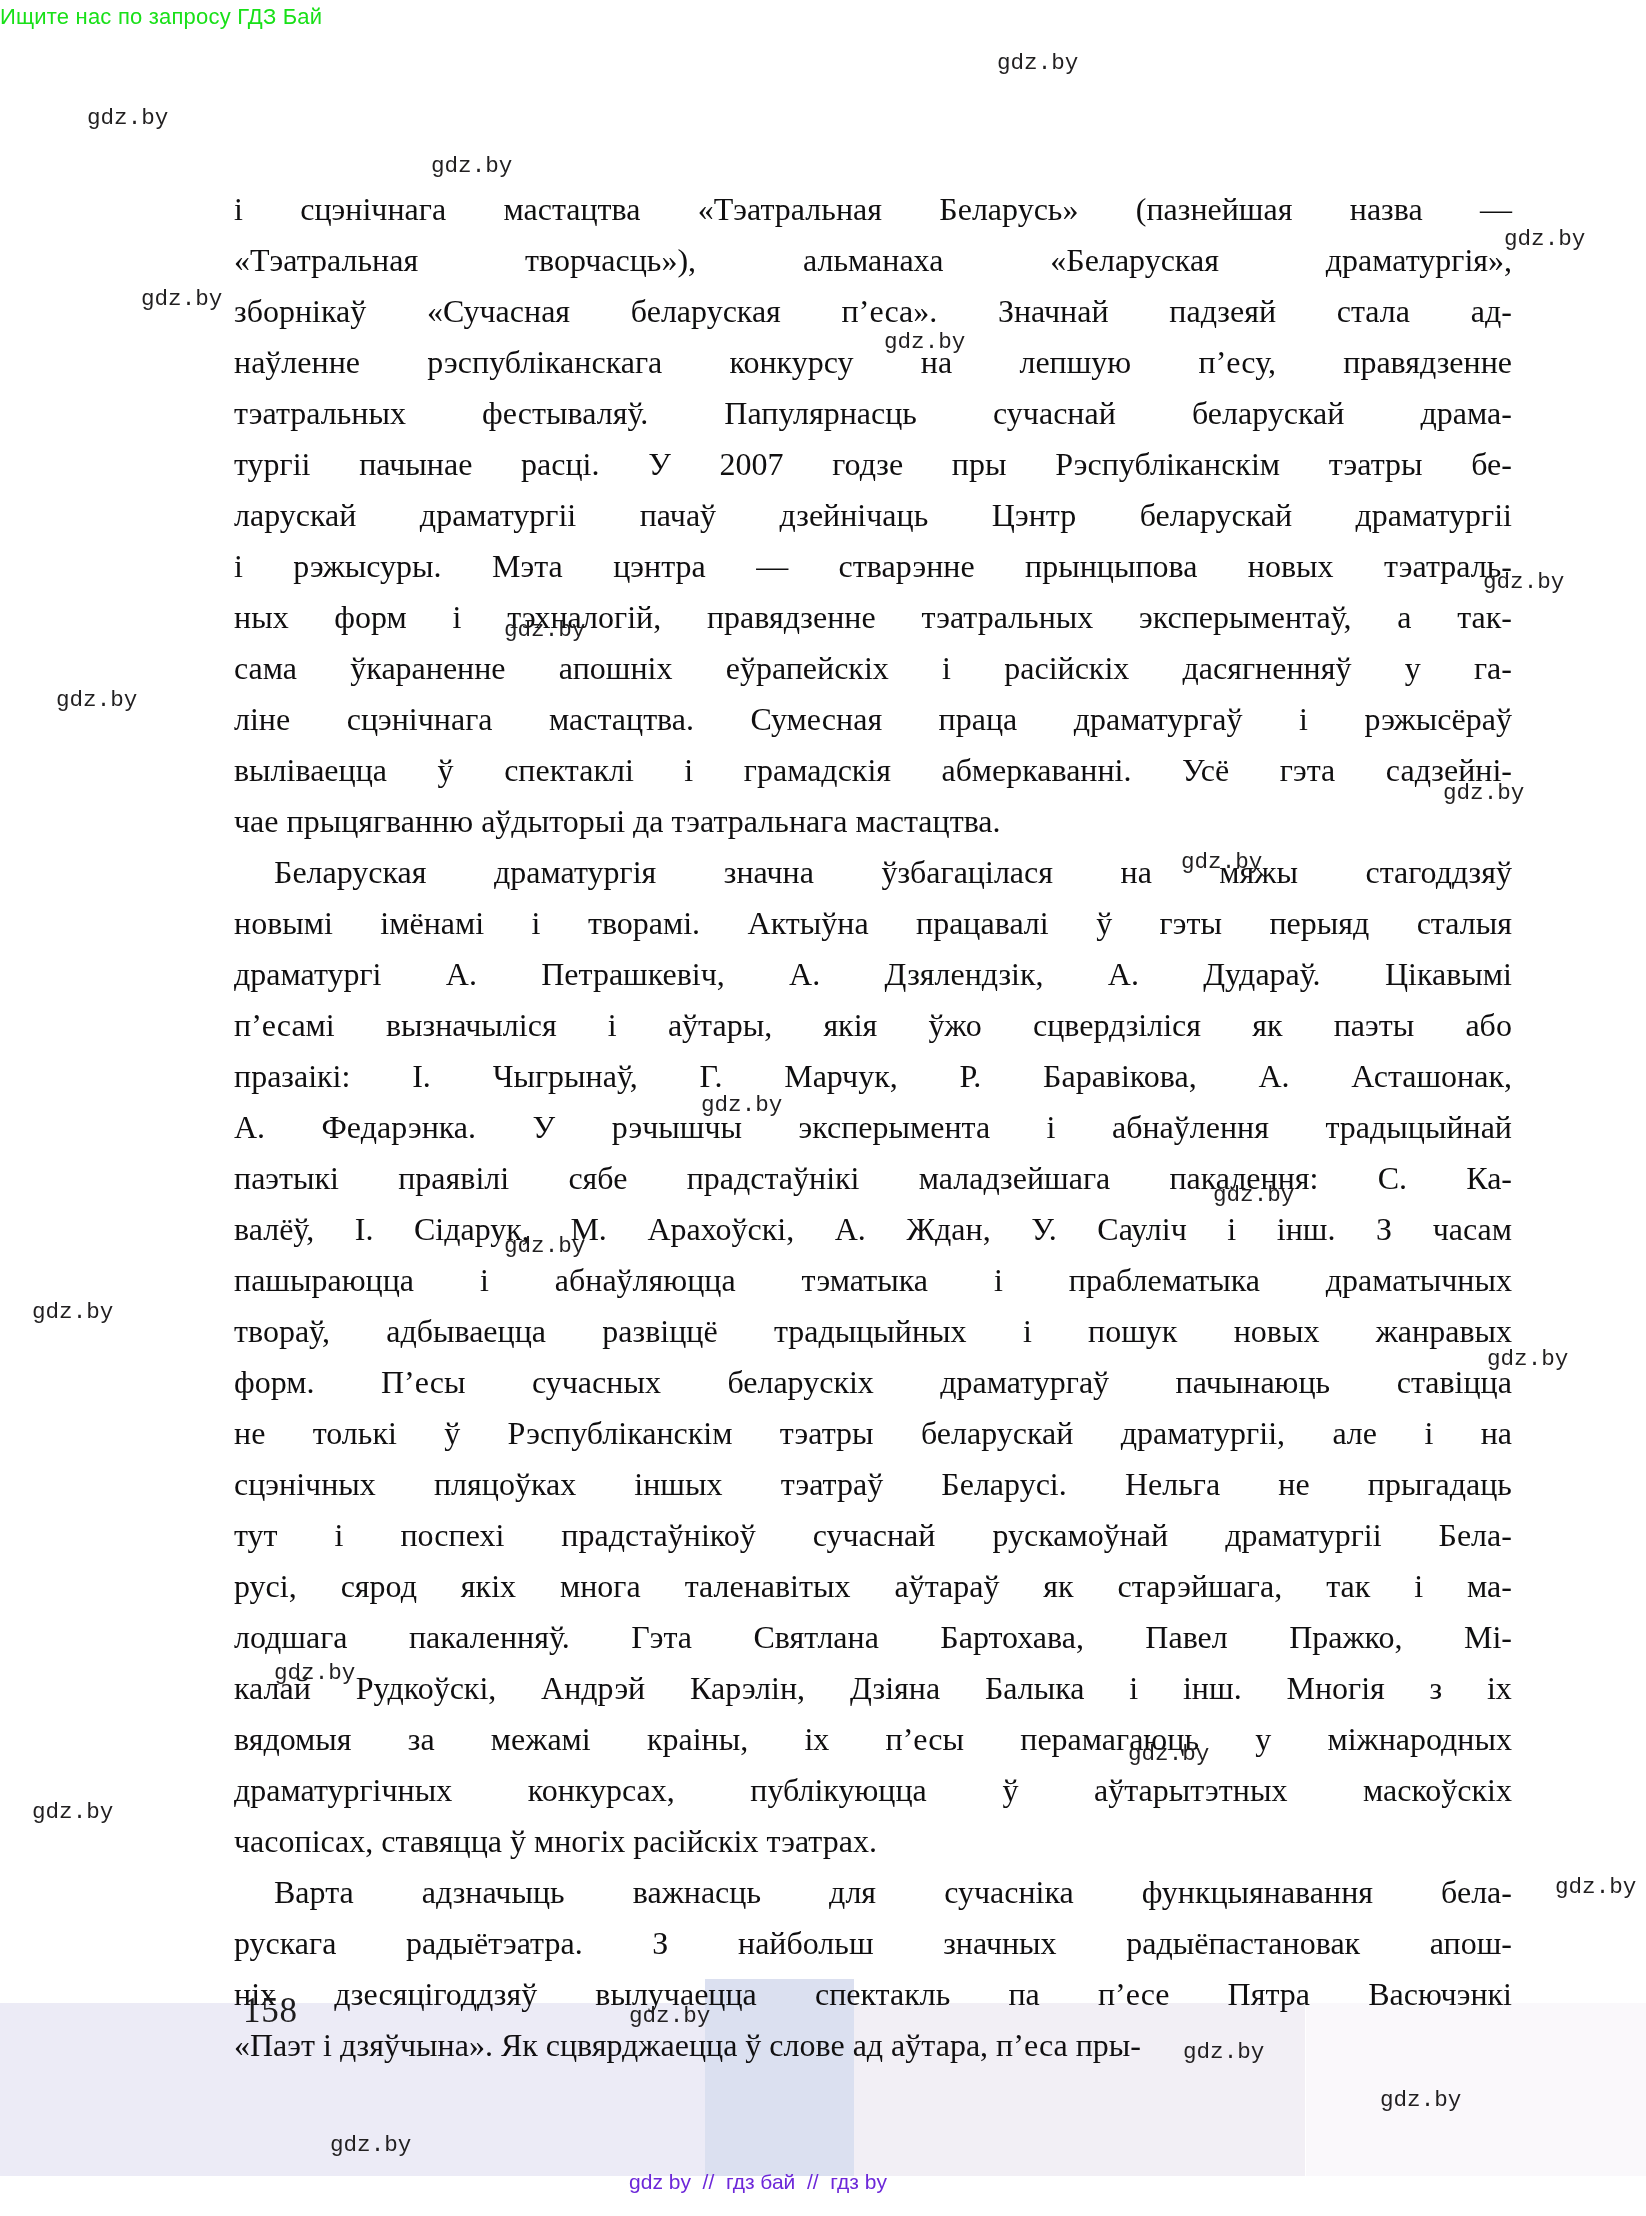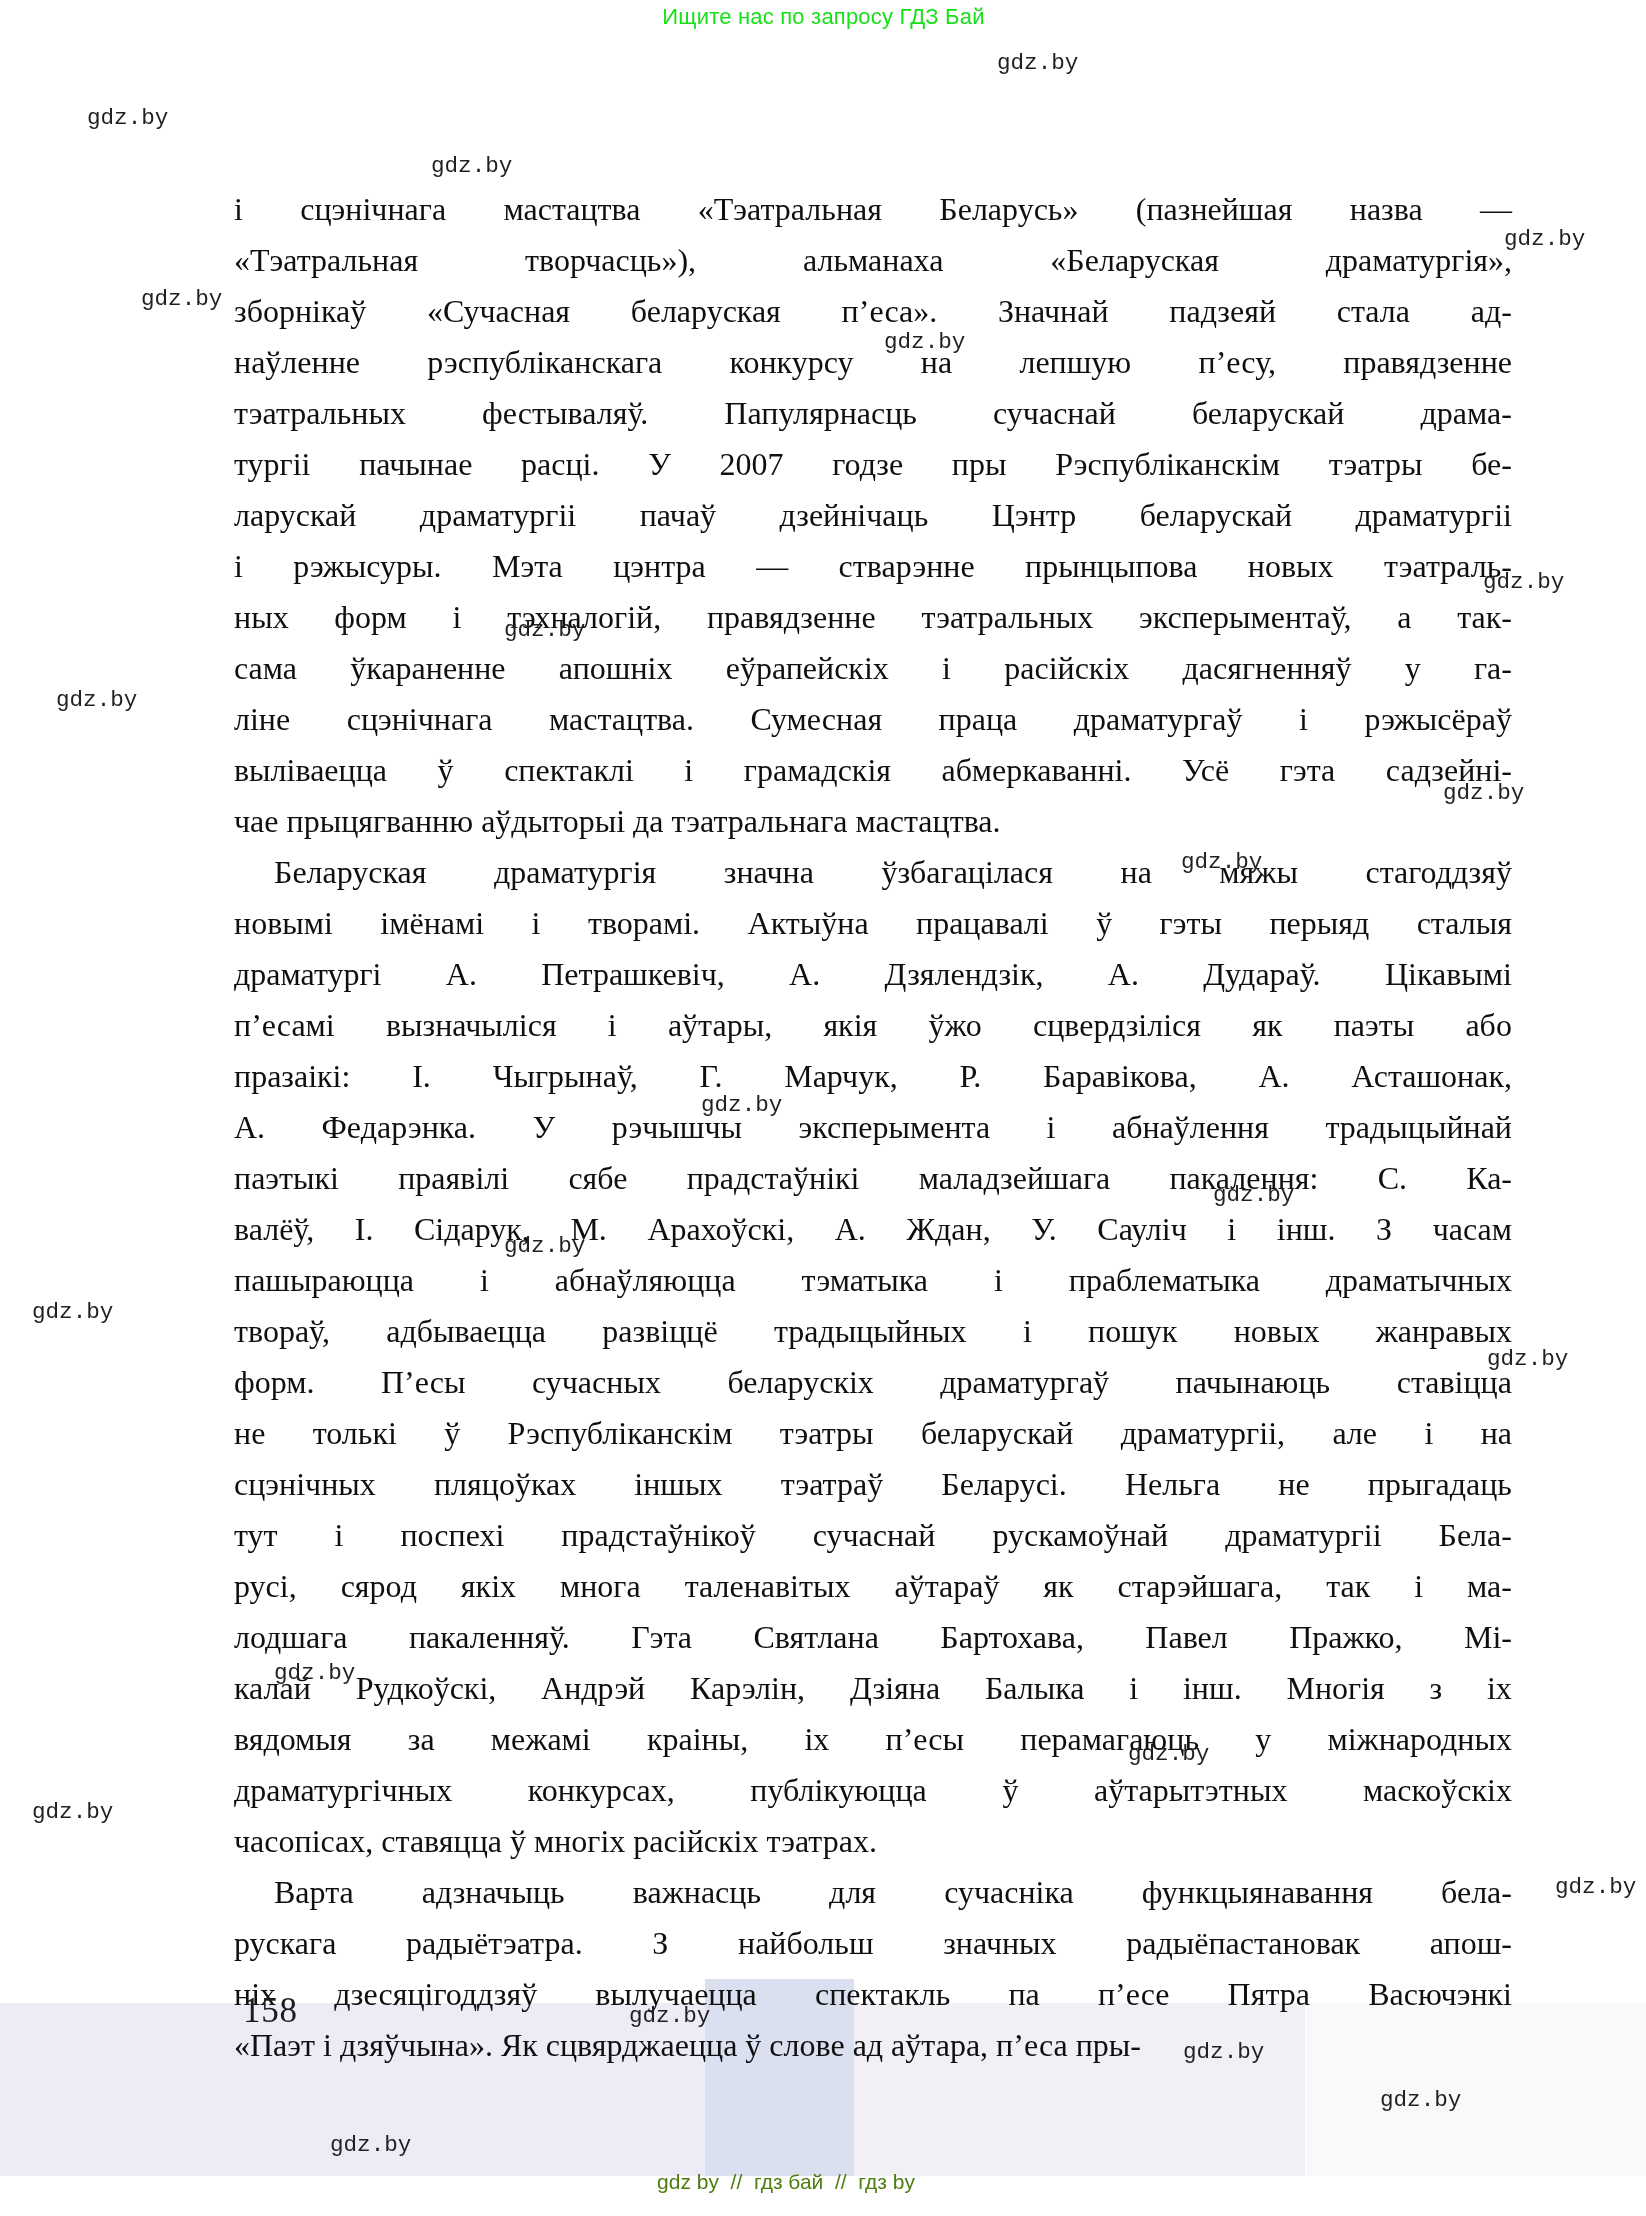--- a/index.html
+++ b/index.html
@@ -20,21 +20,20 @@
 
   
   .promo-header {
     position: absolute;
     top: 0;
     left: 0;
     width: 1647px;
     height: 34px;
     display: flex;
     align-items: center;
-    justify-content: center;
     font-family: "Liberation Sans", "DejaVu Sans", sans-serif;
     font-size: 22px;
     color: #18e018;
     letter-spacing: 0.2px;
     z-index: 40;
   }
 
   
   .tint {
     position: absolute;
@@ -103,24 +102,23 @@
 
   
   .footer-links {
     position: absolute;
     left: 0;
     top: 2170px;
     width: 1516px;
     text-align: center;
     font-family: "Liberation Sans", "DejaVu Sans", sans-serif;
     font-size: 21px;
-    color: #4d7c0f;
+    color: #6d28d9;
     z-index: 40;
     white-space: pre;
-    margin-left: 28px;
   }
 
   
   .wm {
     position: absolute;
     font-family: Liberation Mono, monospace;
     color: #211f20;
     white-space: nowrap;
     z-index: 25;
   }

